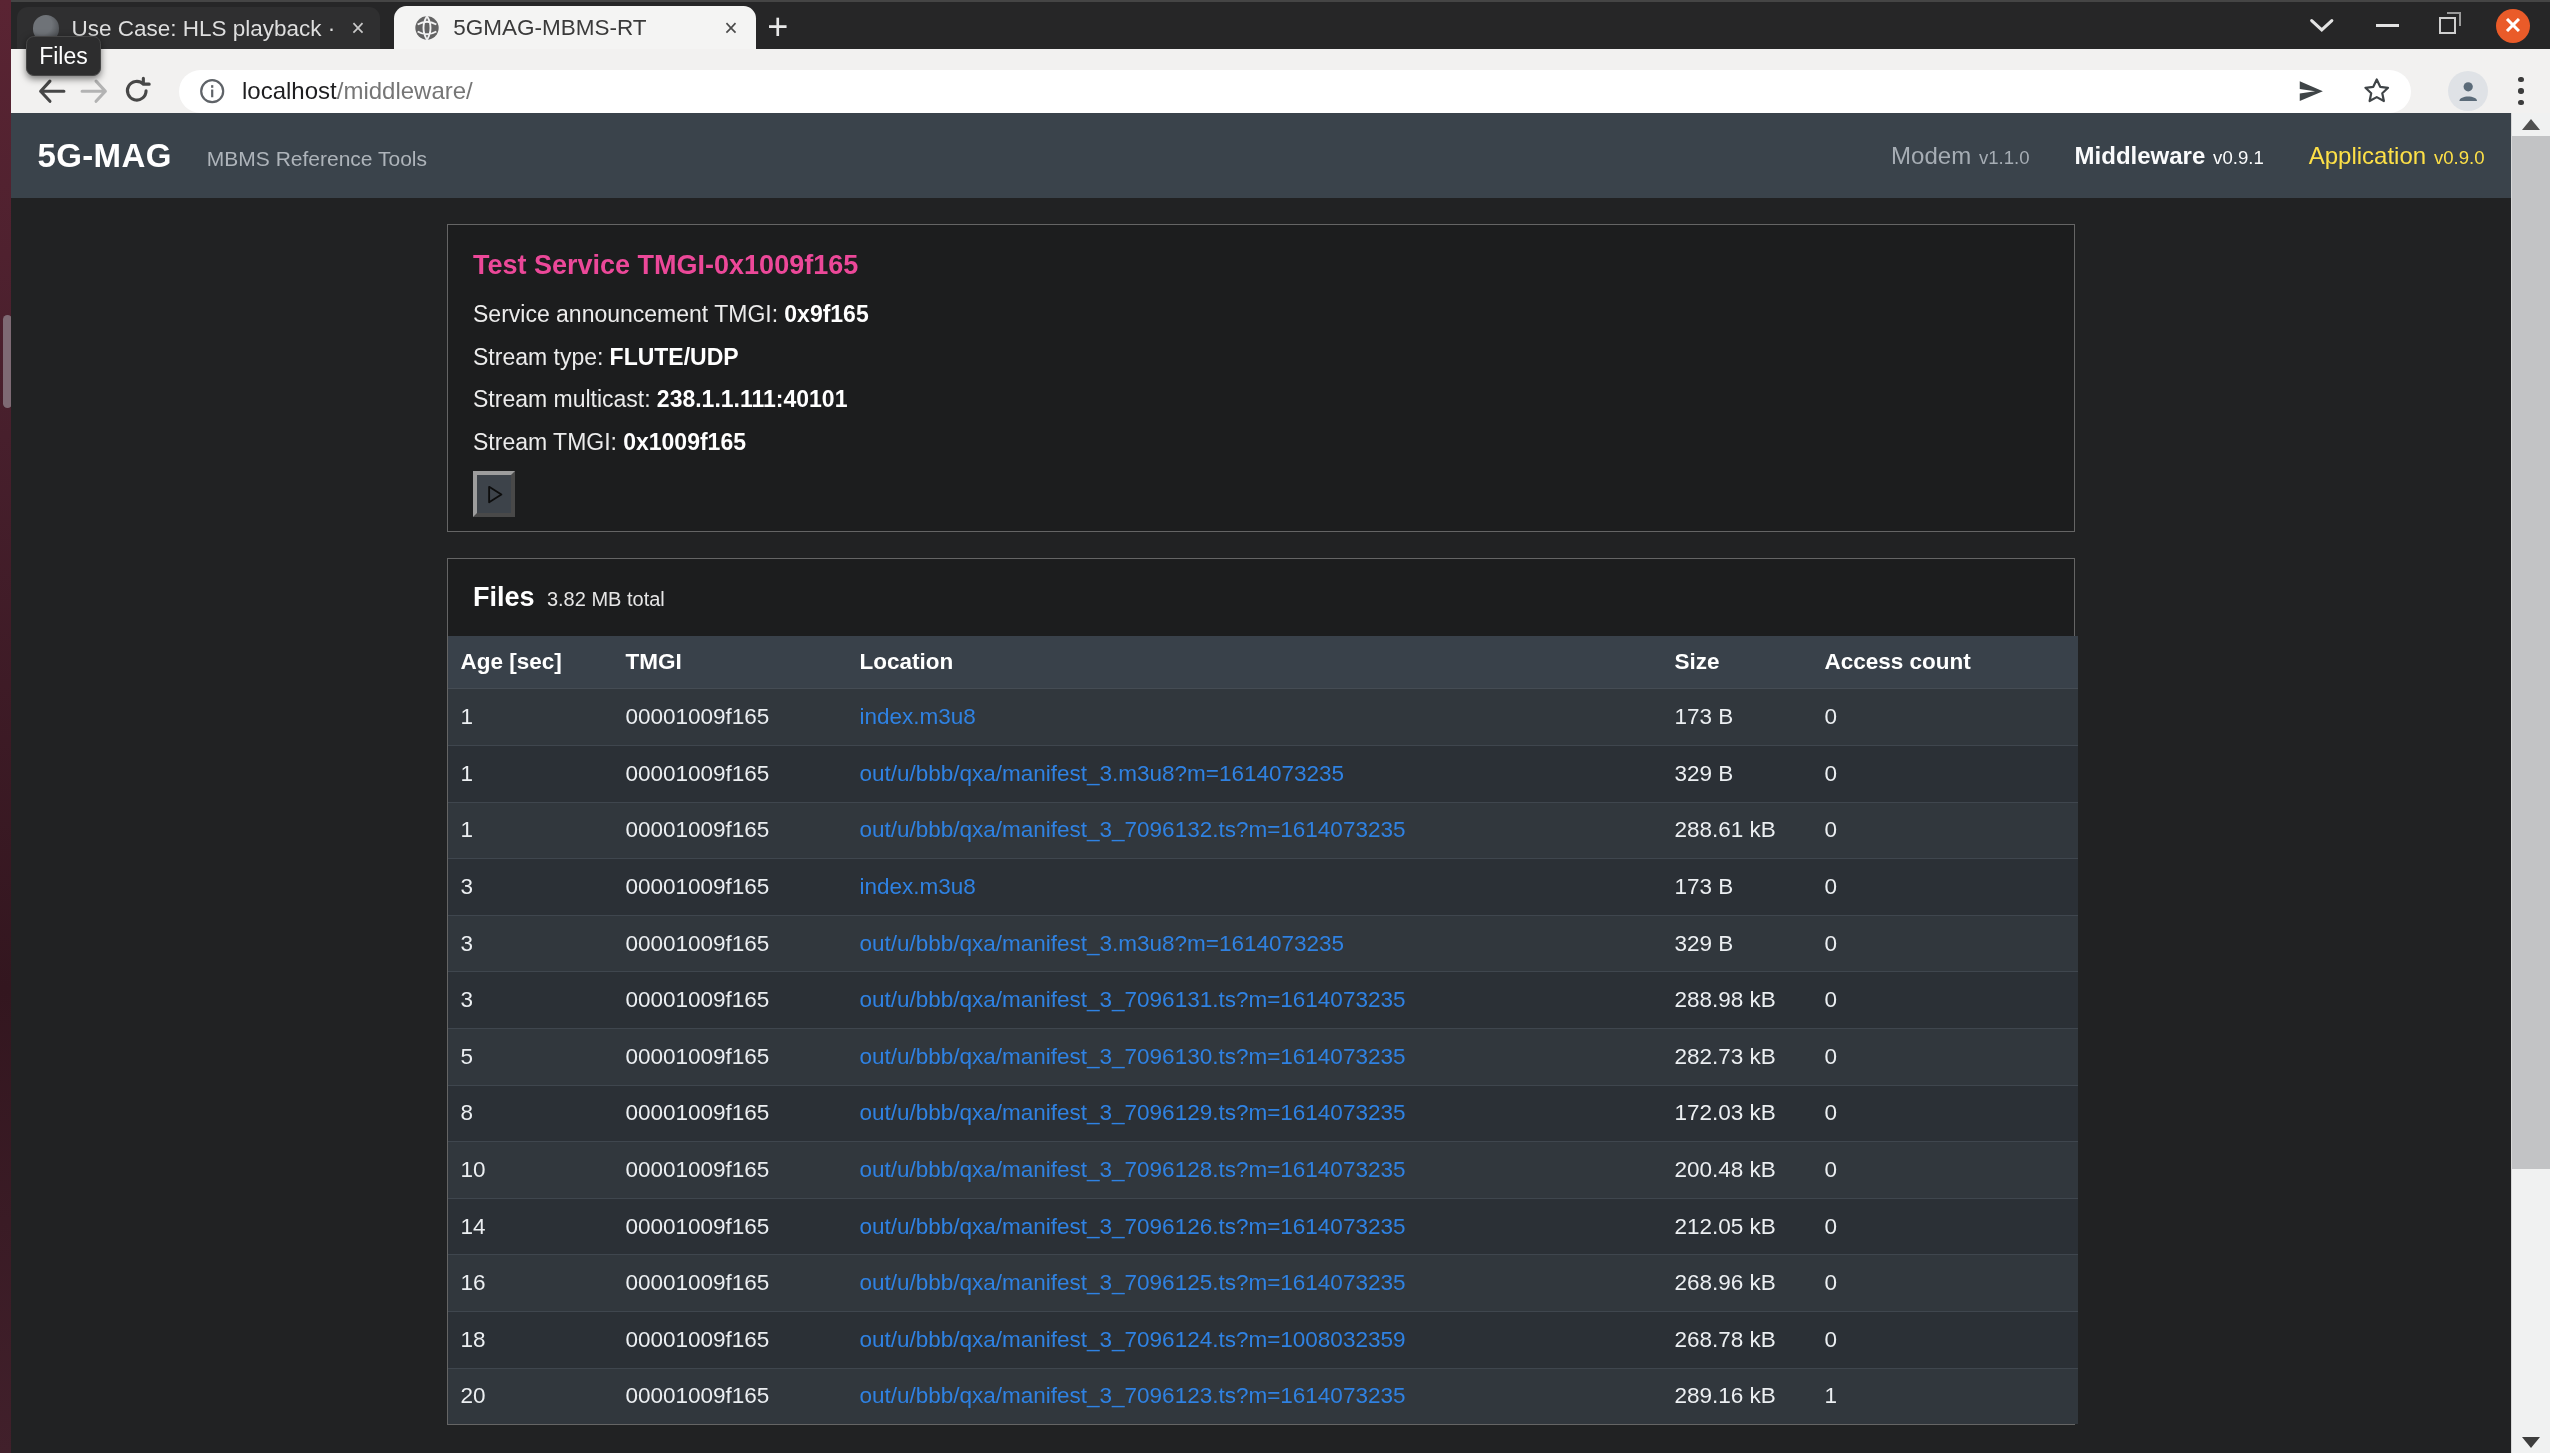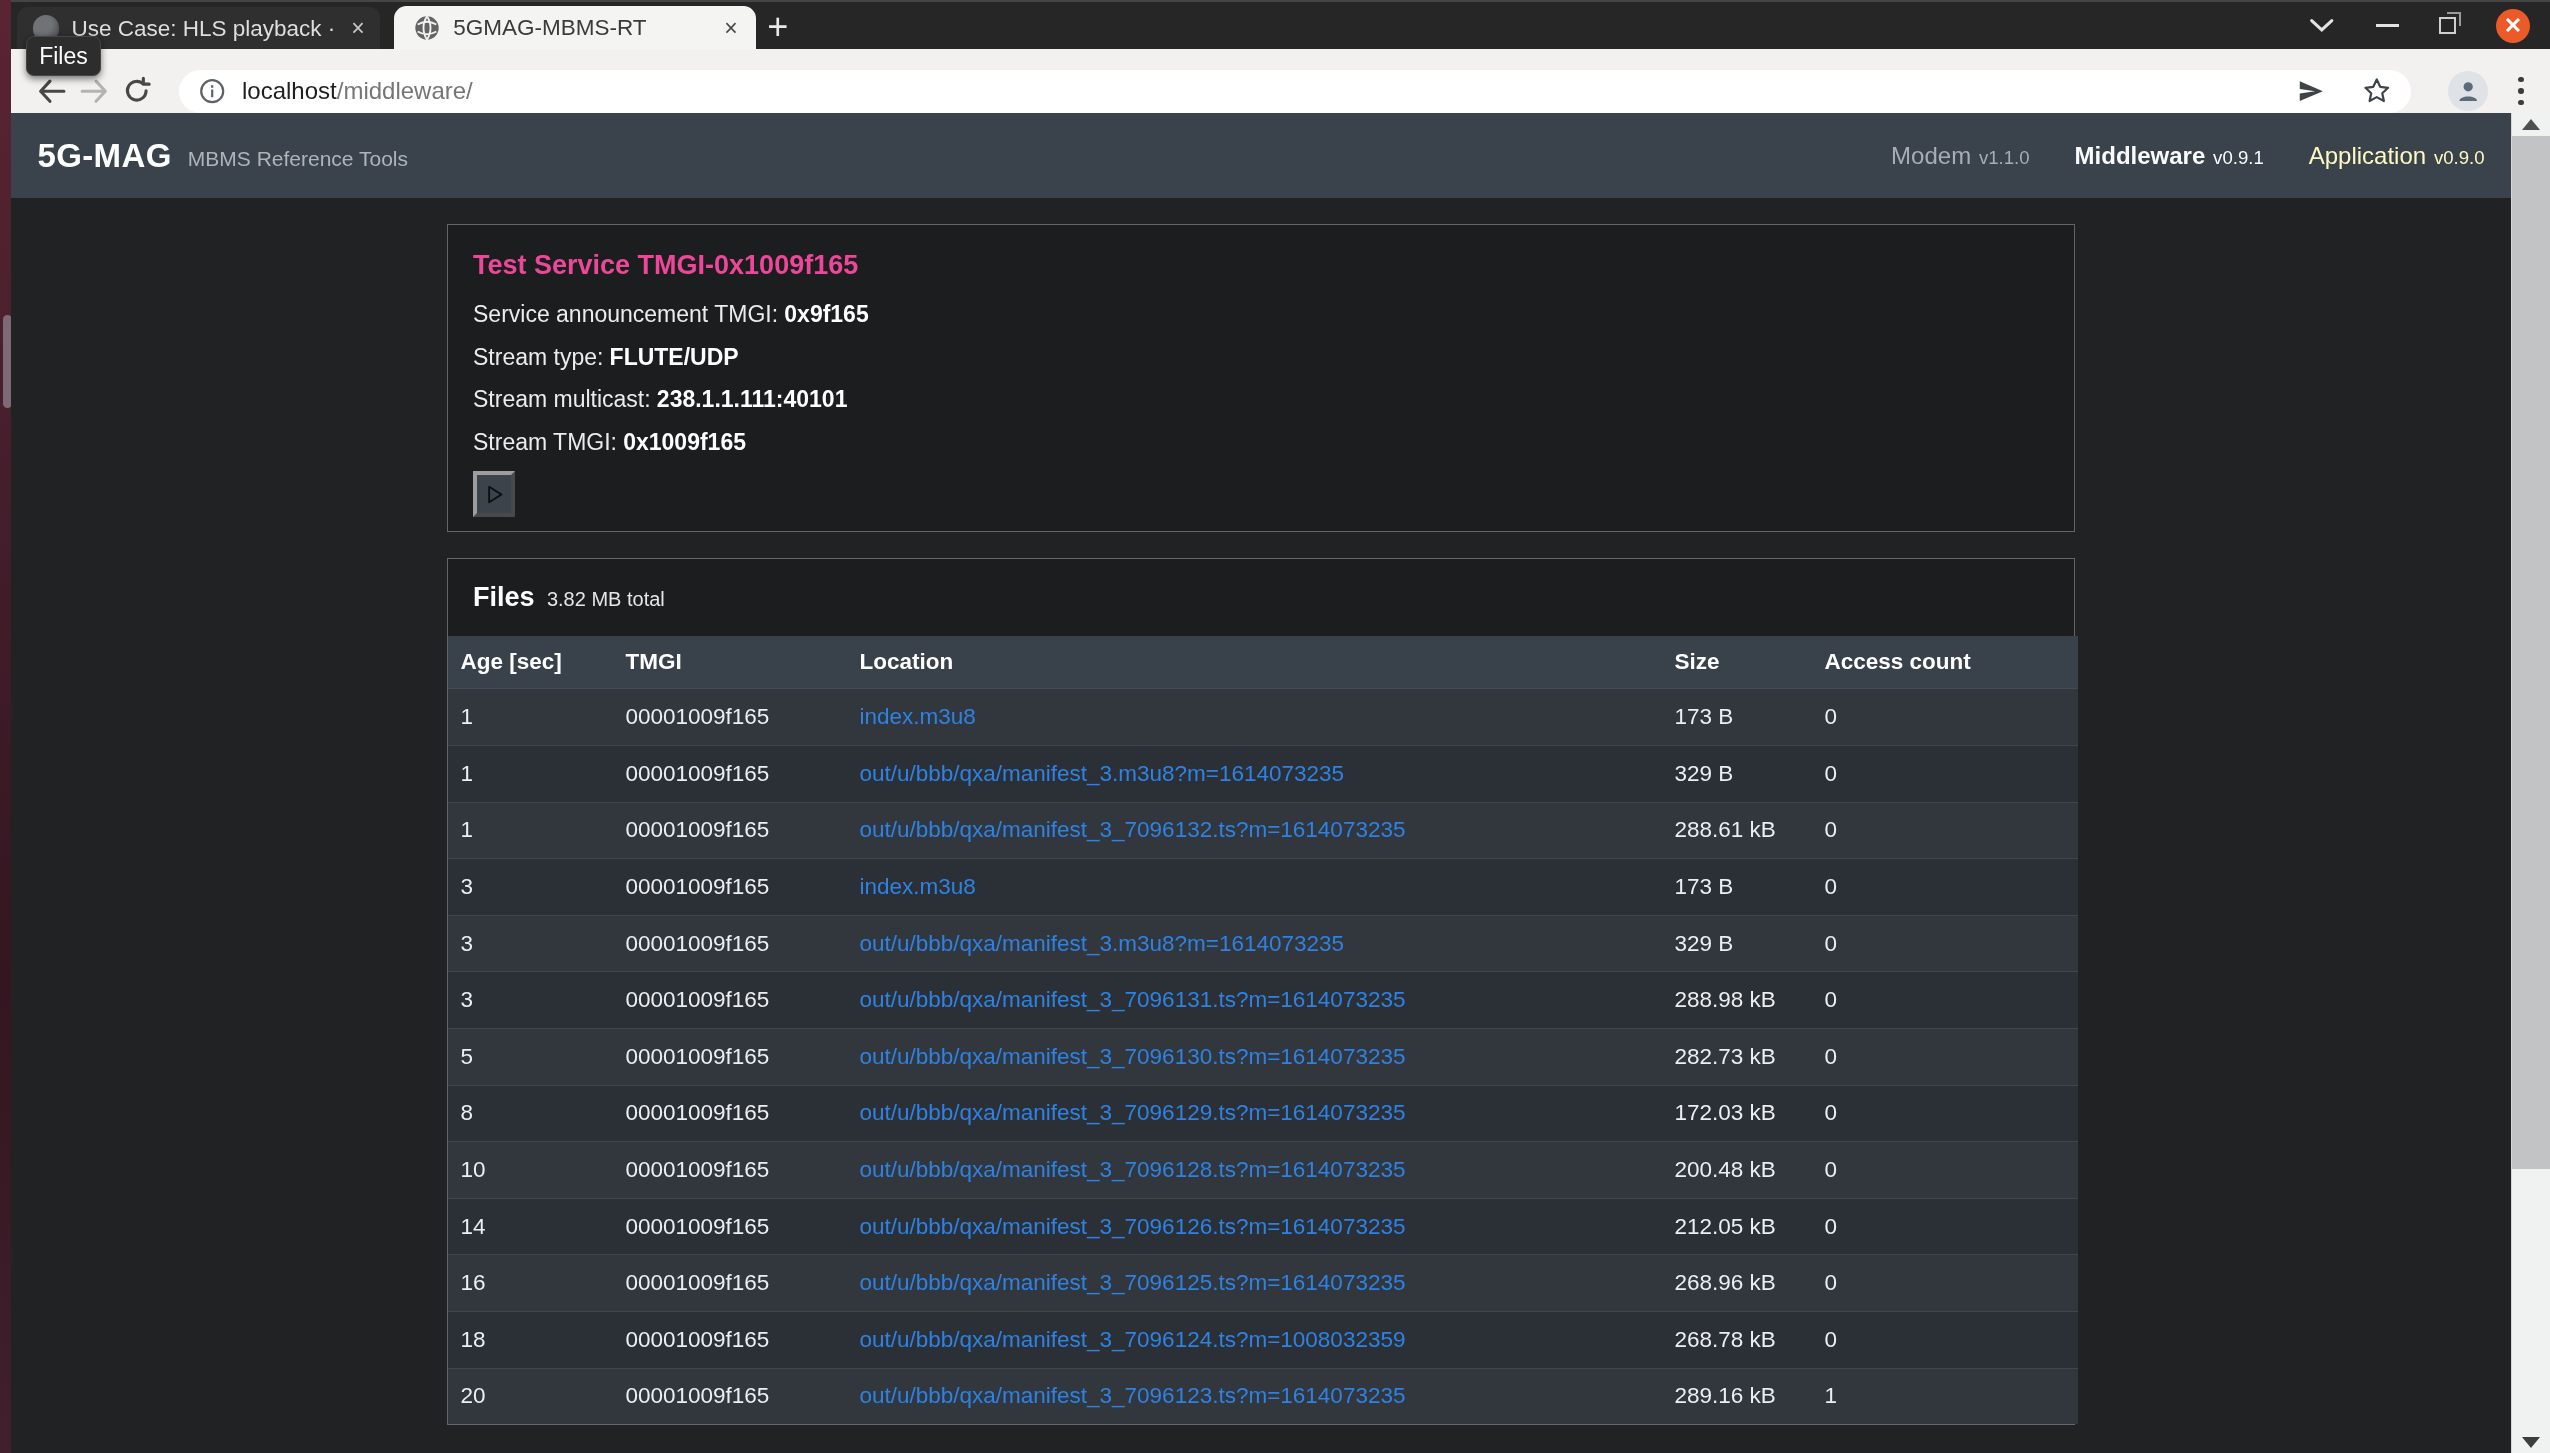--- a/index.html
+++ b/index.html
@@ -63,29 +63,29 @@
   .tooltip { position:absolute; left:14.8px; top:36px; min-width:67px; height:40px; z-index:50;
     background:#2d2d2e; border:0.8px solid #464646; border-radius:7.8px; color:#fff;
     font-size:23px; display:flex; align-items:center; justify-content:center; padding:0 12.4px;
     box-shadow:0 2.3px 7.8px rgba(0,0,0,.5); }
 
   
   .page { position:absolute; top:113px; left:0; right:39px; bottom:0;
     background:#212223; overflow:hidden; }
   .navbar { height:85px; background:#3a434b; display:flex; align-items:center; padding:0 26.4px; }
   .brand { font-size:33px; font-weight:bold; color:#ffffff; letter-spacing:0.4px; }
-  .brand-sub { margin-left:16px; font-size:21px; color:#aeb4ba; padding-top:7.8px; }
+  .brand-sub { margin-left:35px; font-size:21px; color:#aeb4ba; padding-top:7.8px; }
   .nav-links { margin-left:auto; display:flex; align-items:baseline; gap:45px; }
   .nav-item { white-space:nowrap; }
   .nav-item .nl { font-size:24px; }
   .nav-item .nv { font-size:18.6px; margin-left:7.8px; }
   .nav-modem .nl,.nav-modem .nv { color:#a6adb4; }
   .nav-middleware .nl,.nav-middleware .nv { color:#fafbfc; }
   .nav-middleware .nl { font-weight:600; }
-  .nav-application .nl,.nav-application .nv { color:#fef9c3;margin-top:44px; }
+  .nav-application .nl,.nav-application .nv { color:#fde047;margin-top:44px; }
 
   .main { display:flex; flex-direction:column; align-items:center; padding-top:26.4px; }
   .card { width:1628px; background:#1c1d1e; border:0.8px solid #656565; }
   .card-service { padding:20px 25px 14px; }
   .card-files { margin-top:26px; padding:0; }
   .svc-title { font-size:27px; font-weight:bold; color:#ec4899; margin:4.7px 0 20px; }
   .svc-line { font-size:23px; color:#ececec; margin:15.5px 0; }
   .svc-line b { color:#fff; margin-left:6.2px; }
   .play-btn { margin-top:11px; width:42px; height:46px; background:#3d434a;
     border:4.7px outset #9d9d9d; display:flex; align-items:center; justify-content:center; padding:0; }

